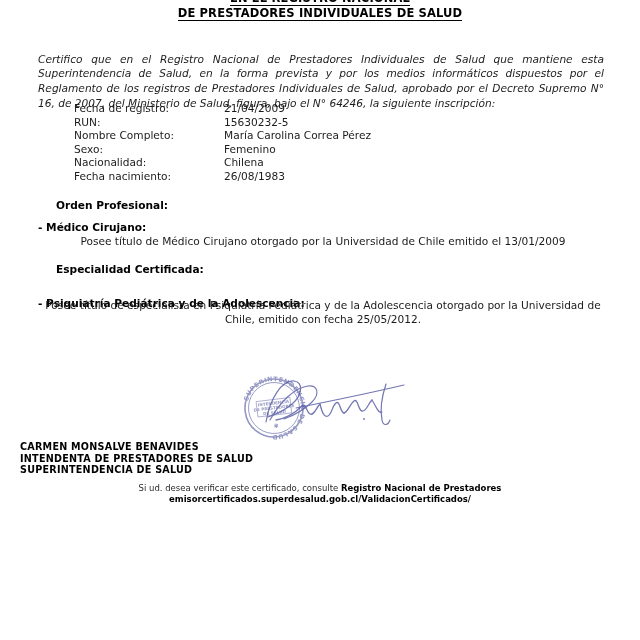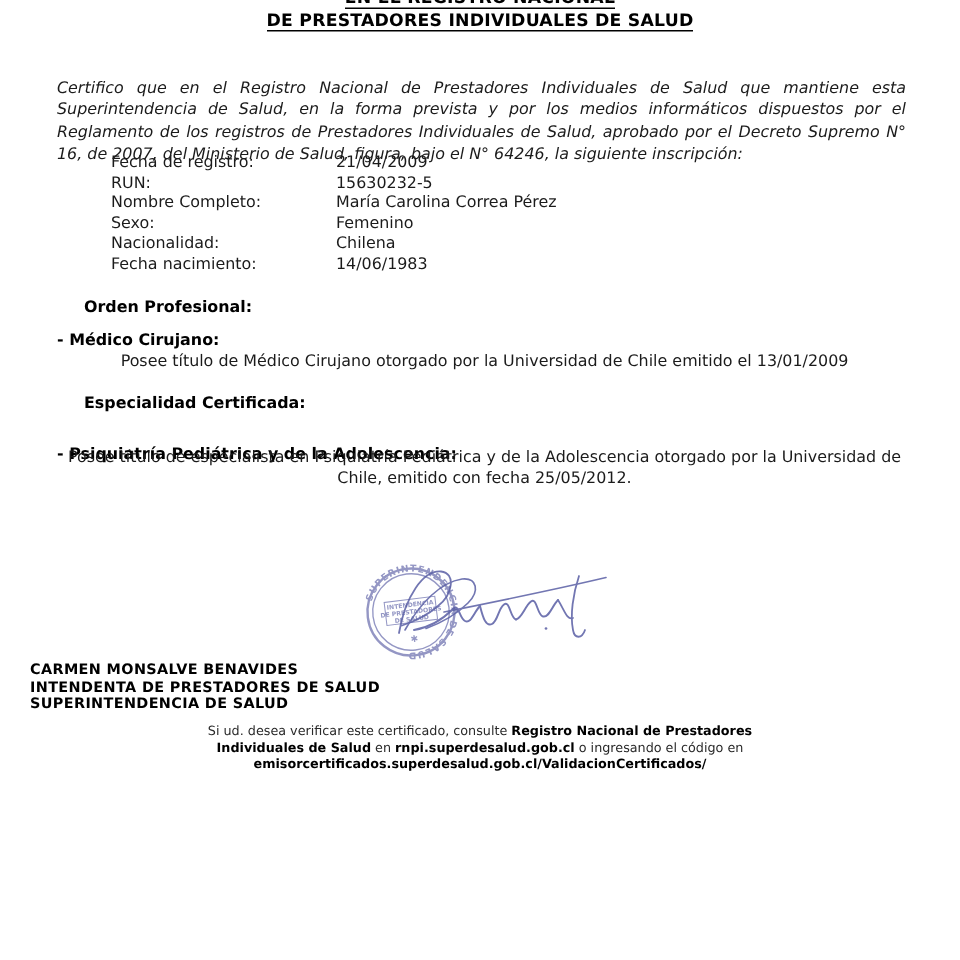--- a/index.html
+++ b/index.html
@@ -195,21 +195,21 @@
     <div class="field-row">
       <span class="field-label">Sexo:</span>
       <span class="field-value">Femenino</span>
     </div>
     <div class="field-row">
       <span class="field-label">Nacionalidad:</span>
       <span class="field-value">Chilena</span>
     </div>
     <div class="field-row">
       <span class="field-label">Fecha nacimiento:</span>
-      <span class="field-value">14/06/1983</span>
+      <span class="field-value">26/08/1983</span>
     </div>
   </div>
 
   <div class="section-title" id="orden-title">Orden Profesional:</div>
   <div class="item-title" id="med-title">- Médico Cirujano:</div>
   <div class="item-body" id="med-body">Posee título de Médico Cirujano otorgado por la Universidad de Chile emitido el 13/01/2009</div>
 
   <div class="section-title" id="esp-title">Especialidad Certificada:</div>
   <div class="item-title" id="psiq-title">- Psiquiatría Pediátrica y de la Adolescencia:</div>
   <div class="item-body" id="psiq-body">Posee título de especialista en Psiquiatría Pediátrica y de la Adolescencia otorgado por la Universidad de Chile, emitido con fecha 25/05/2012.</div>
@@ -249,17 +249,16 @@
   </div>
 
   <div class="signature-block">
     <span class="sline">CARMEN MONSALVE BENAVIDES</span>
     <span class="sline">INTENDENTA DE PRESTADORES DE SALUD</span>
     <span class="sline">SUPERINTENDENCIA DE SALUD</span>
   </div>
 
   <div class="footer">
     <span class="fline"><span>Si ud. desea verificar este certificado, consulte </span><b>Registro Nacional de Prestadores</b></span>
-    <span class="fline"><b>Individuales de Salud</b><span> en </span><b>rnpi.superdesalud.gob.cl</b><span> o ingresando el código en</span></span>
     <span class="fline"><b>emisorcertificados.superdesalud.gob.cl/ValidacionCertificados/</b></span>
   </div>
 
 </div>
 
 </body></html>

